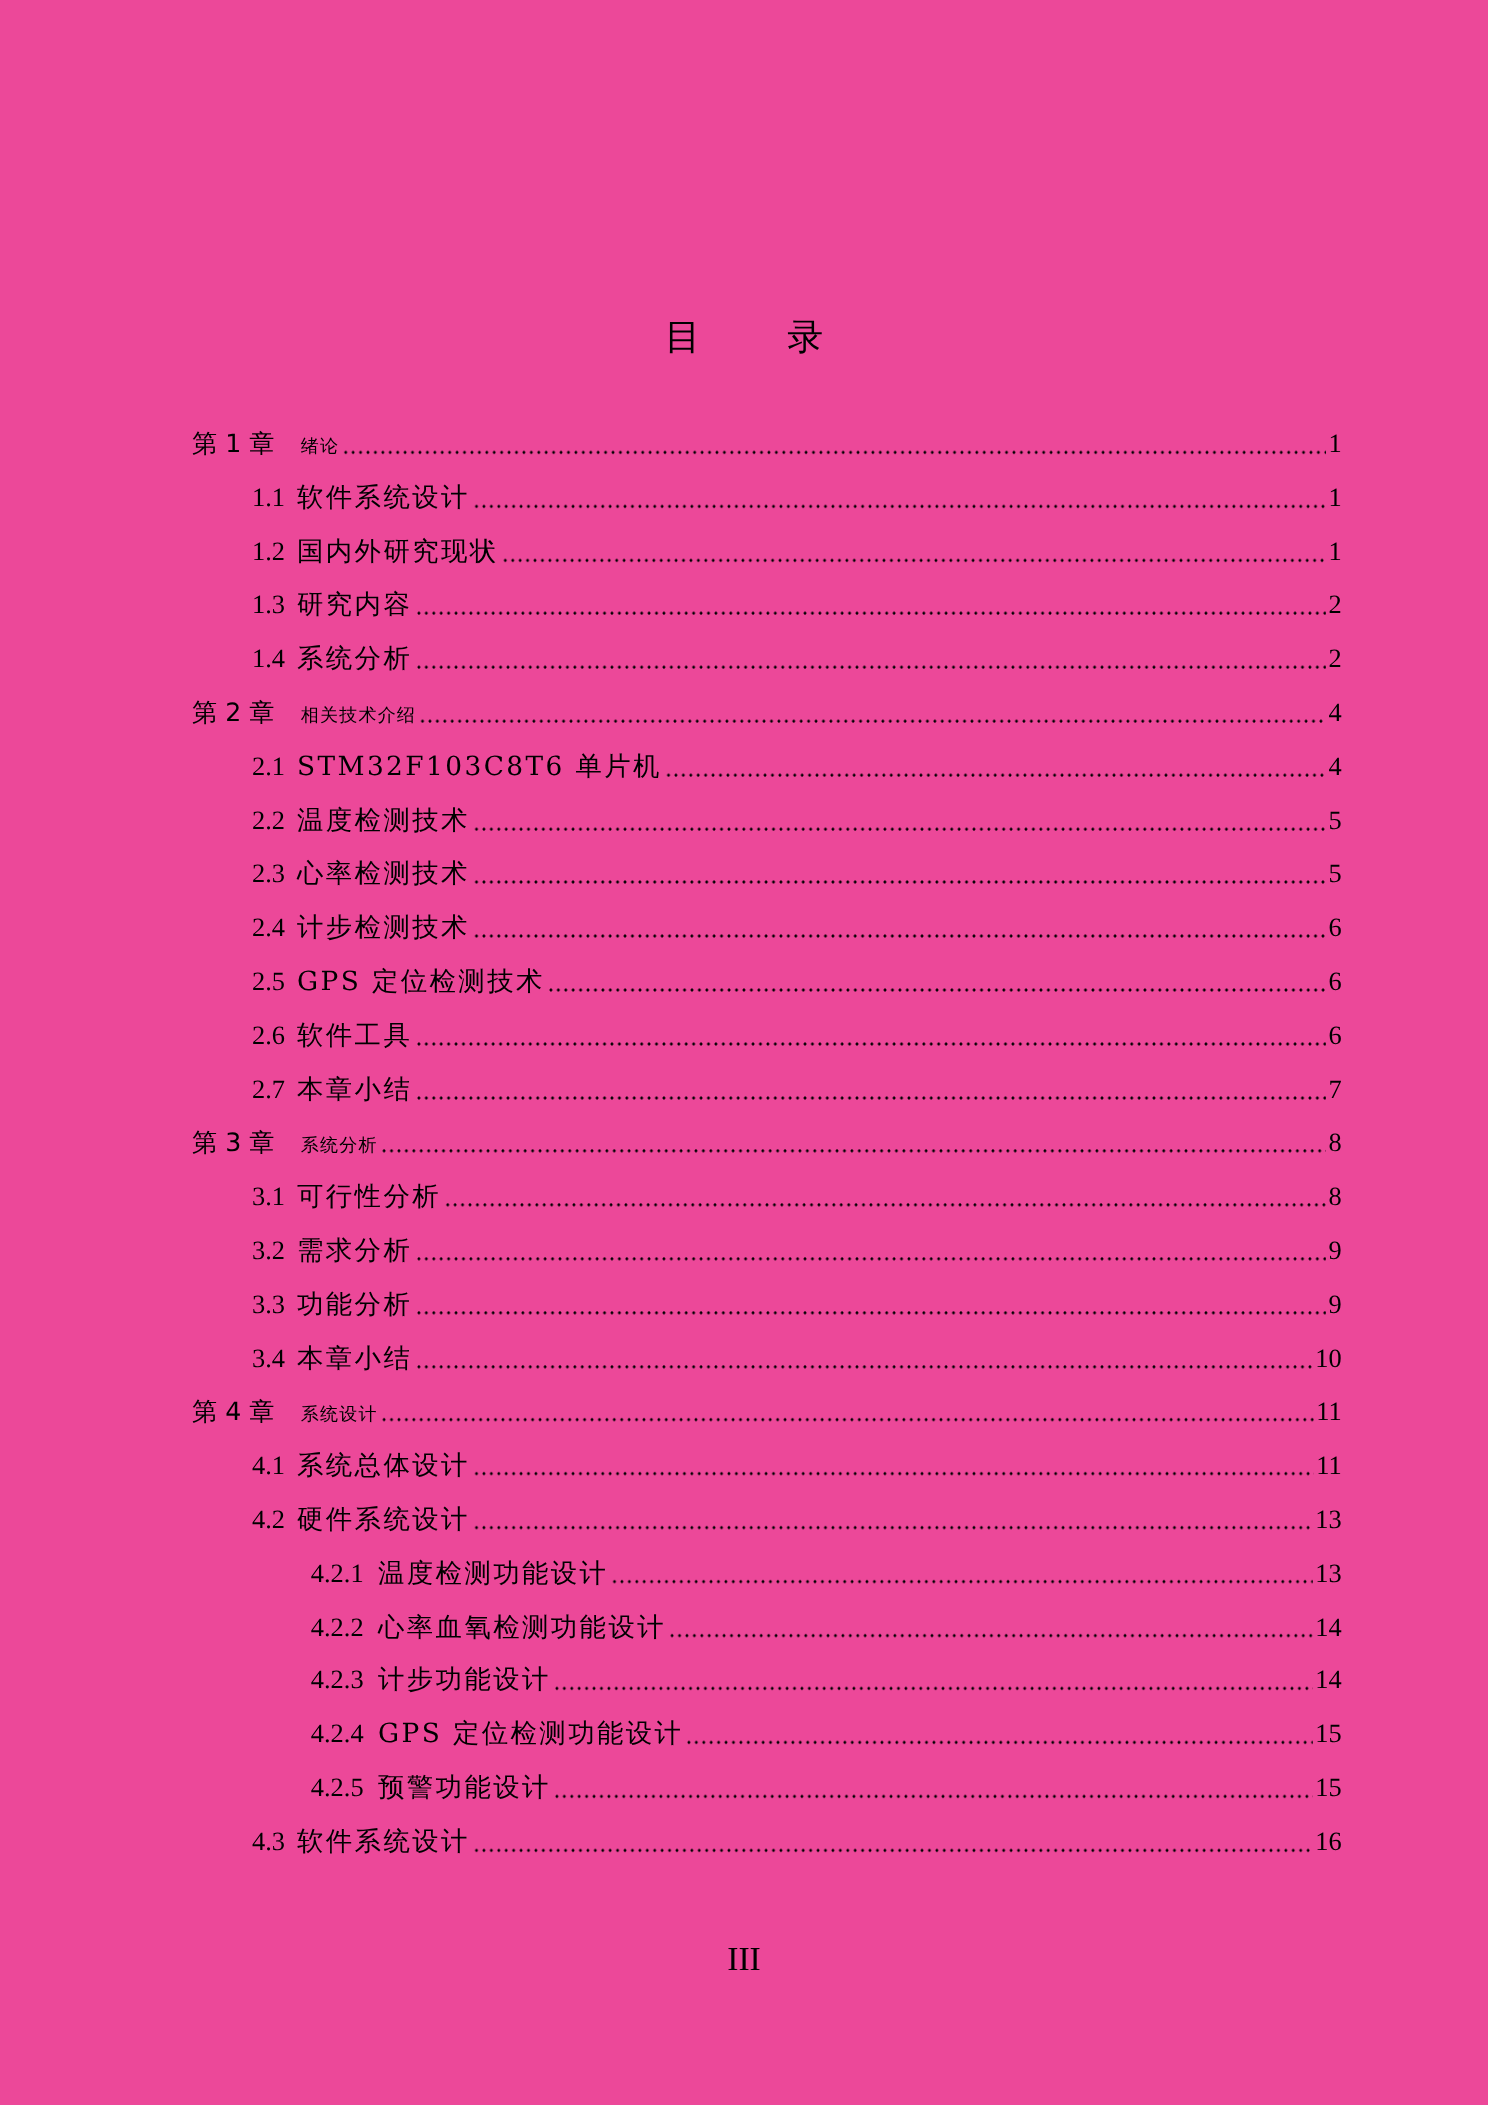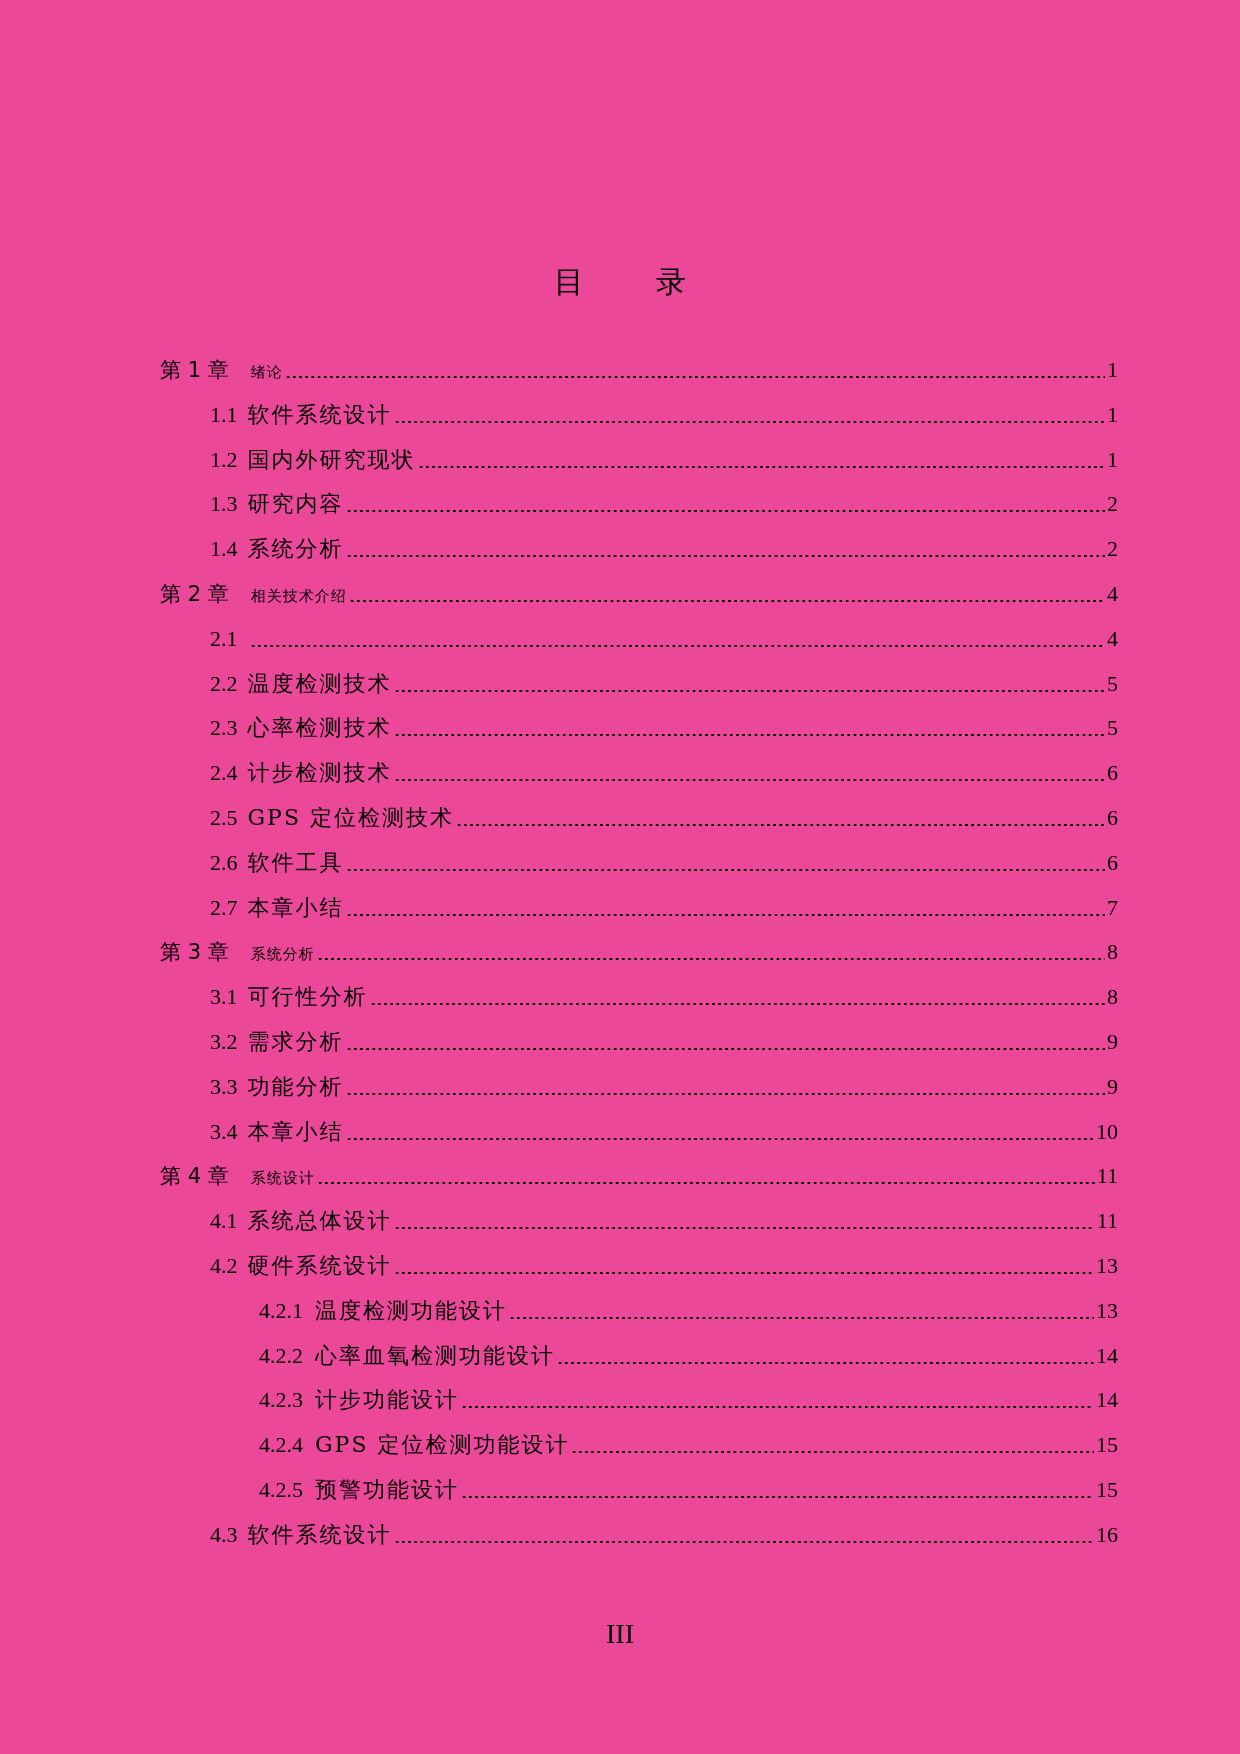--- a/index.html
+++ b/index.html
@@ -150,20 +150,21 @@
         <span class="page-num">2</span>
       </li>
     <li class="toc-row level-1">
         <span class="num">第 2 章</span>
         <span class="label">相关技术介绍</span>
         <span class="leader"></span>
         <span class="page-num">4</span>
       </li>
     <li class="toc-row level-2">
         <span class="num">2.1</span>
+        <span class="label">STM32F103C8T6 单片机</span>
         <span class="leader"></span>
         <span class="page-num">4</span>
       </li>
     <li class="toc-row level-2">
         <span class="num">2.2</span>
         <span class="label">温度检测技术</span>
         <span class="leader"></span>
         <span class="page-num">5</span>
       </li>
     <li class="toc-row level-2">

